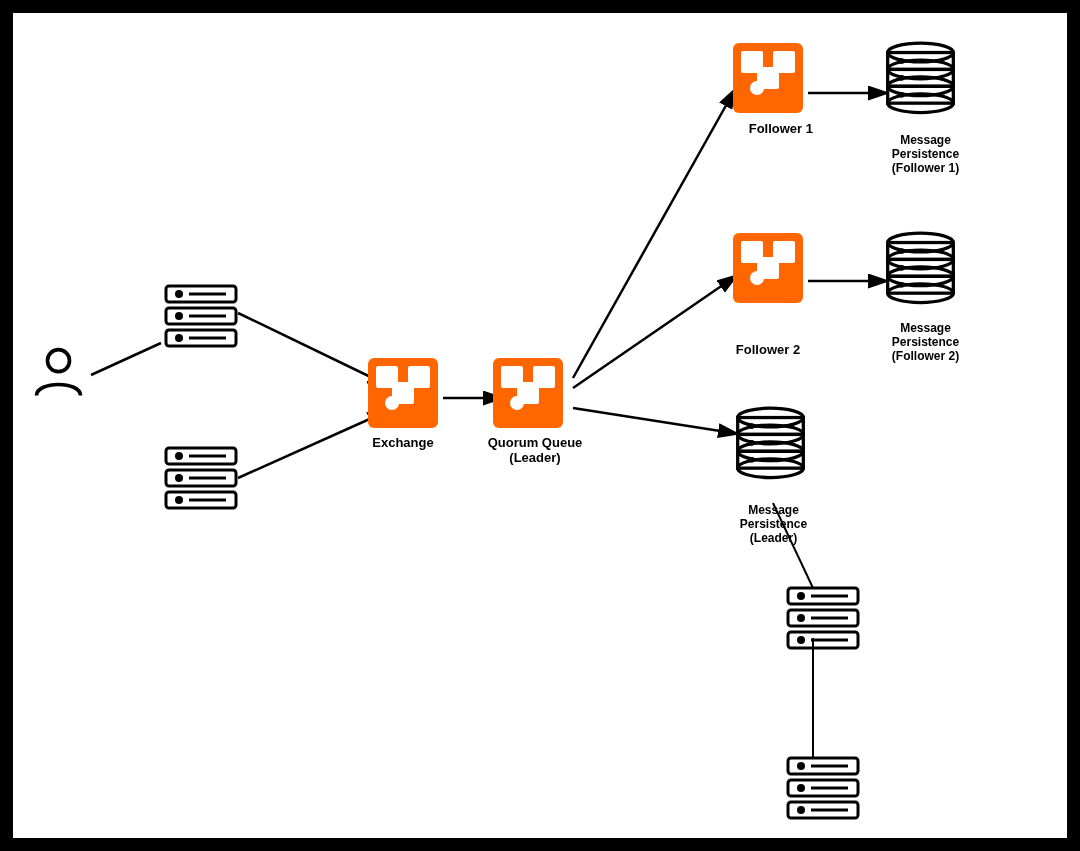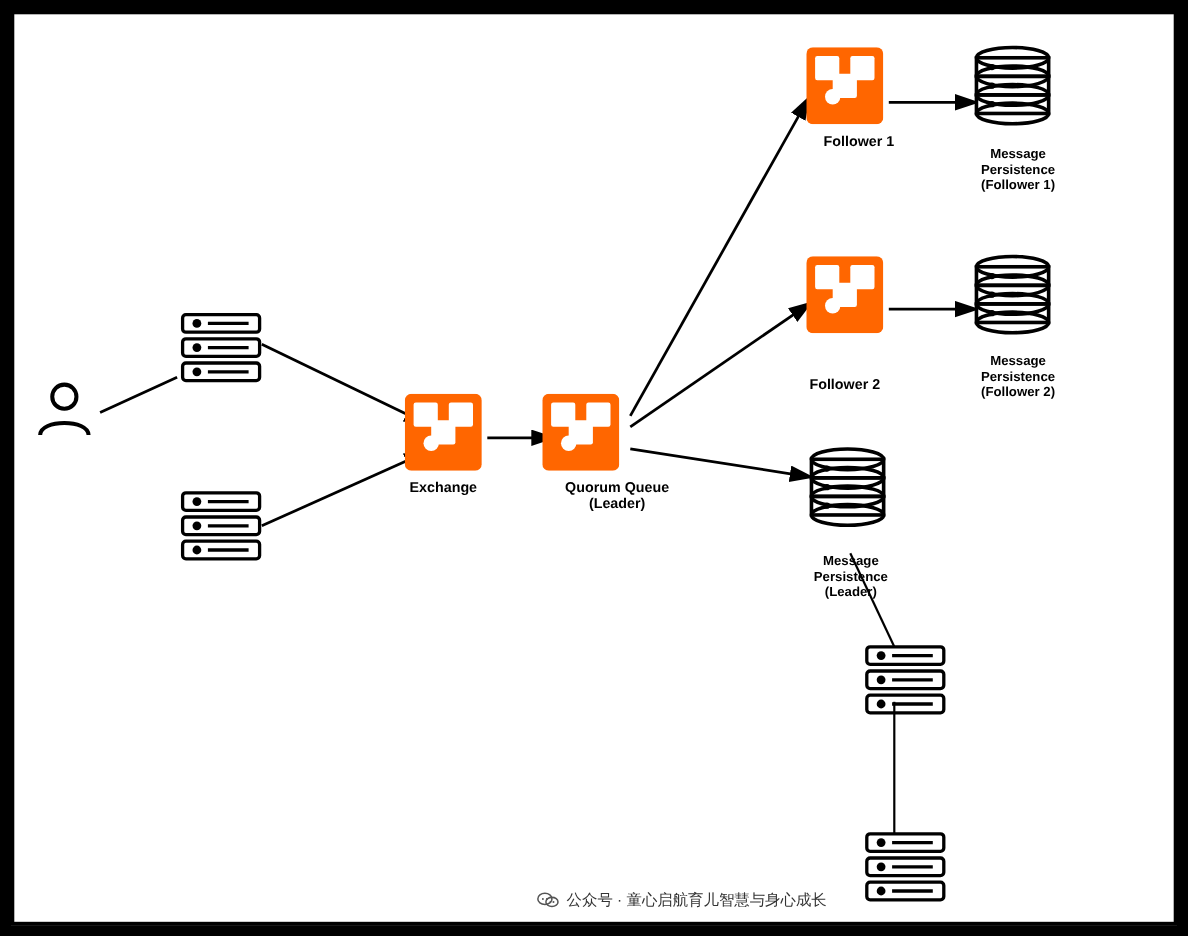--- a/index.html
+++ b/index.html
@@ -188,21 +188,21 @@
 
   <div class="rabbit-icon" style="left:480px; top:345px;">
     <svg viewBox="0 0 70 70" xmlns="http://www.w3.org/2000/svg">
       <rect width="70" height="70" rx="6" fill="#FF6600"></rect>
       <rect x="8" y="8" width="22" height="22" rx="2" fill="white"></rect>
       <rect x="40" y="8" width="22" height="22" rx="2" fill="white"></rect>
       <rect x="24" y="24" width="22" height="22" rx="2" fill="white"></rect>
       <circle cx="24" cy="45" r="7" fill="white"></circle>
     </svg>
   </div>
-  <div class="label" style="left:488px; top:422px; width:120px;">Quorum Queue (Leader)</div>
+  <div class="label" style="left:462px; top:422px; width:120px;">Quorum Queue (Leader)</div>
 
   <div class="rabbit-icon" style="left:720px; top:30px;">
     <svg viewBox="0 0 70 70" xmlns="http://www.w3.org/2000/svg">
       <rect width="70" height="70" rx="6" fill="#FF6600"></rect>
       <rect x="8" y="8" width="22" height="22" rx="2" fill="white"></rect>
       <rect x="40" y="8" width="22" height="22" rx="2" fill="white"></rect>
       <rect x="24" y="24" width="22" height="22" rx="2" fill="white"></rect>
       <circle cx="24" cy="45" r="7" fill="white"></circle>
     </svg>
   </div>
@@ -290,26 +290,14 @@
       <line x1="28" y1="13" x2="65" y2="13" stroke="#000" stroke-width="3"></line>
       <rect x="5" y="27" width="70" height="16" rx="3" fill="none" stroke="#000" stroke-width="3"></rect>
       <circle cx="18" cy="35" r="4" fill="#000"></circle>
       <line x1="28" y1="35" x2="65" y2="35" stroke="#000" stroke-width="3"></line>
       <rect x="5" y="49" width="70" height="16" rx="3" fill="none" stroke="#000" stroke-width="3"></rect>
       <circle cx="18" cy="57" r="4" fill="#000"></circle>
       <line x1="28" y1="57" x2="65" y2="57" stroke="#000" stroke-width="3"></line>
     </svg>
   </div>
 
-  <div class="footer">
-
-    <svg class="wechat-icon" viewBox="0 0 24 24">
-      <ellipse cx="9" cy="10" rx="7" ry="5.5" fill="none" stroke="#555" stroke-width="1.5"></ellipse>
-      <circle cx="7" cy="10" r="1" fill="#555"></circle>
-      <circle cx="11" cy="10" r="1" fill="#555"></circle>
-      <ellipse cx="16" cy="13" rx="6" ry="4.5" fill="none" stroke="#555" stroke-width="1.5"></ellipse>
-      <circle cx="14.5" cy="13" r="1" fill="#555"></circle>
-      <circle cx="17.5" cy="13" r="1" fill="#555"></circle>
-    </svg>
-    <span>公众号 · 童心启航育儿智慧与身心成长</span>
-  </div>
 
 </div>
 
 </body></html>

